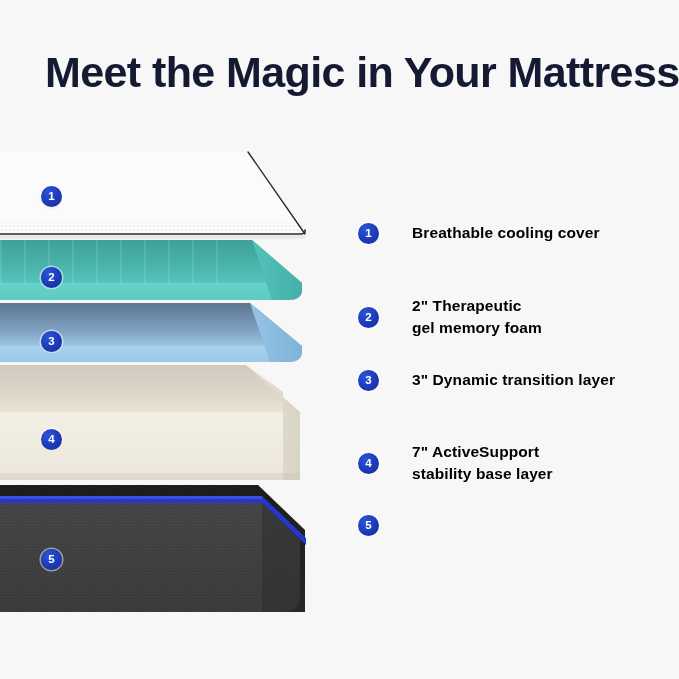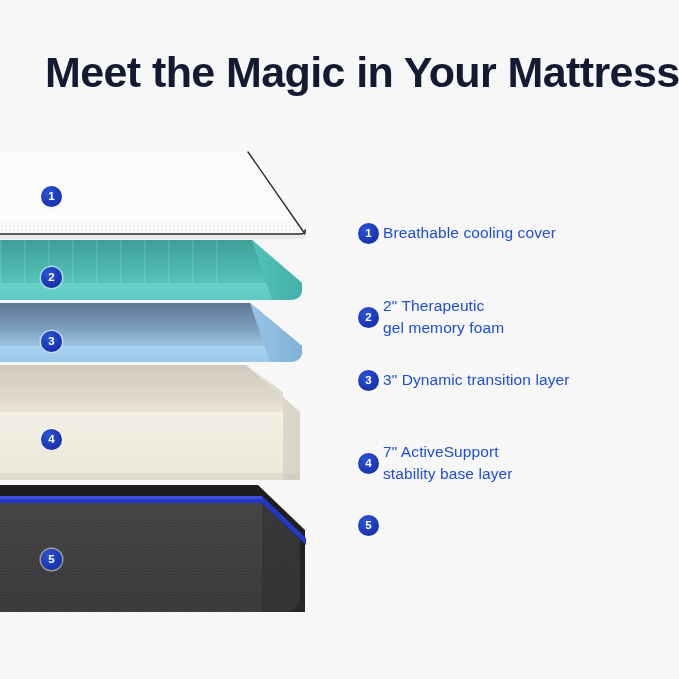--- a/index.html
+++ b/index.html
@@ -86,26 +86,27 @@
     width: 21px;
     height: 21px;
     flex: 0 0 21px;
   }
   .legend-badge-wrap .badge {
     position: absolute;
     left: 0;
     top: 0;
   }
   .legend-text {
-    margin-left: 4px;
+    margin-left: 33px;
     font-size: 15.5px;
-    color: #1d4ed8;
+    color: #000000;
     line-height: 1.45;
     letter-spacing: 0.1px;
     white-space: pre-line;
+    font-weight: bold;
   }
 </style>
 </head>
 <body>
 
 <div id="page">
 
   <div id="title">Meet the Magic in Your Mattress</div>
 
   <div id="diagram">

